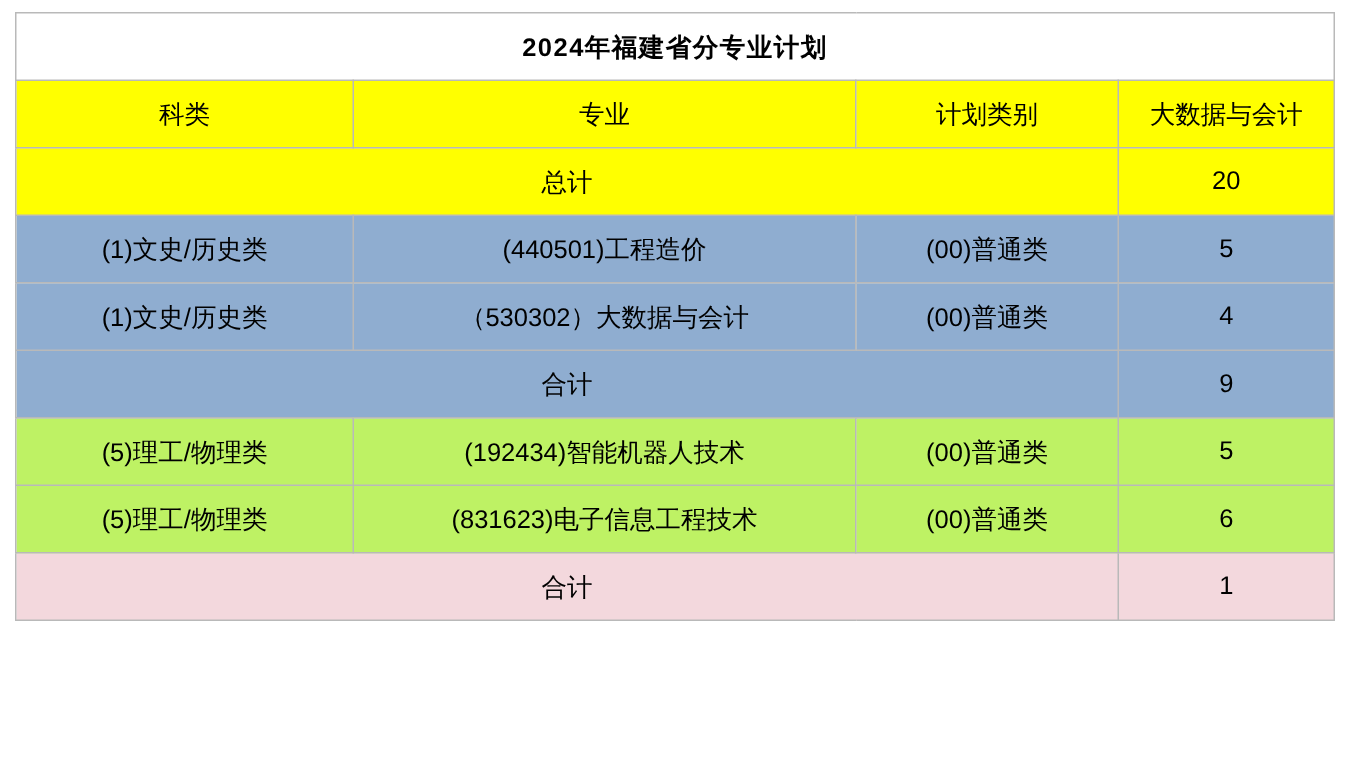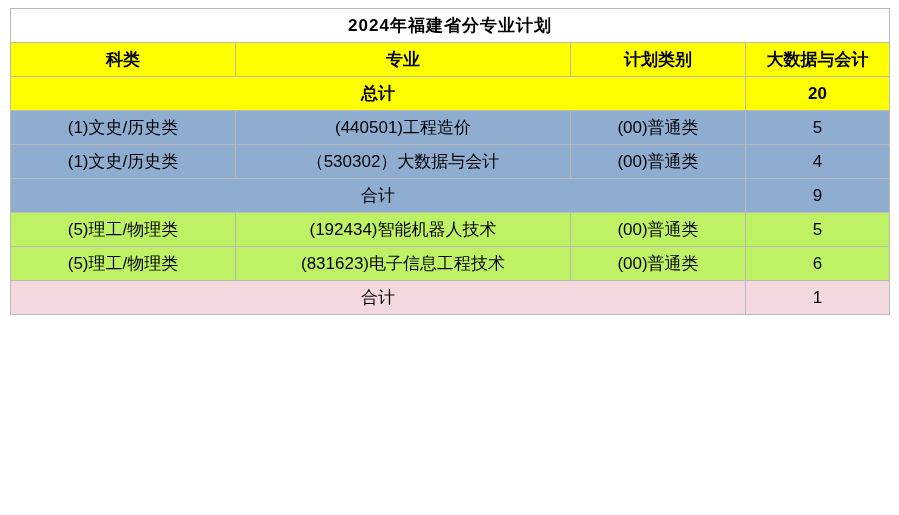--- a/index.html
+++ b/index.html
@@ -24,49 +24,49 @@
     border-collapse: collapse;
     width: 879px;
     table-layout: fixed;
   }
   table.plan td {
     border: 1px solid #b9b9b9;
     text-align: center;
     vertical-align: middle;
     font-size: 17px;
     color: #000000;
-    height: 34px;
+    height: 45px;
     padding: 0 4px;
     box-sizing: border-box;
   }
   
   col.c1 { width: 225px; }
   col.c2 { width: 335px; }
   col.c3 { width: 175px; }
   col.c4 { width: 144px; }
 
   .title-row td {
     border: none;
     height: 62px;
     background: #ffffff;
     font-size: 27px;
     font-weight: bold;
     color: #2f3fd0;
     letter-spacing: 1px;
   }
   .header-row td {
     background: #ffff00;
-    font-weight: bold;
+    font-weight: normal;
     font-size: 18px;
     height: 56px;
     border-color: #9a9a00;
   }
   .total-row td {
     background: #ffff00;
-    font-weight: bold;
+    font-weight: normal;
     font-size: 18px;
     height: 55px;
     border-color: #9a9a00;
   }
   .blue-row td {
     background: #8fadd0;
     border-color: #7f9ec2;
     height: 54px;
     margin-left: 8px;
   }

